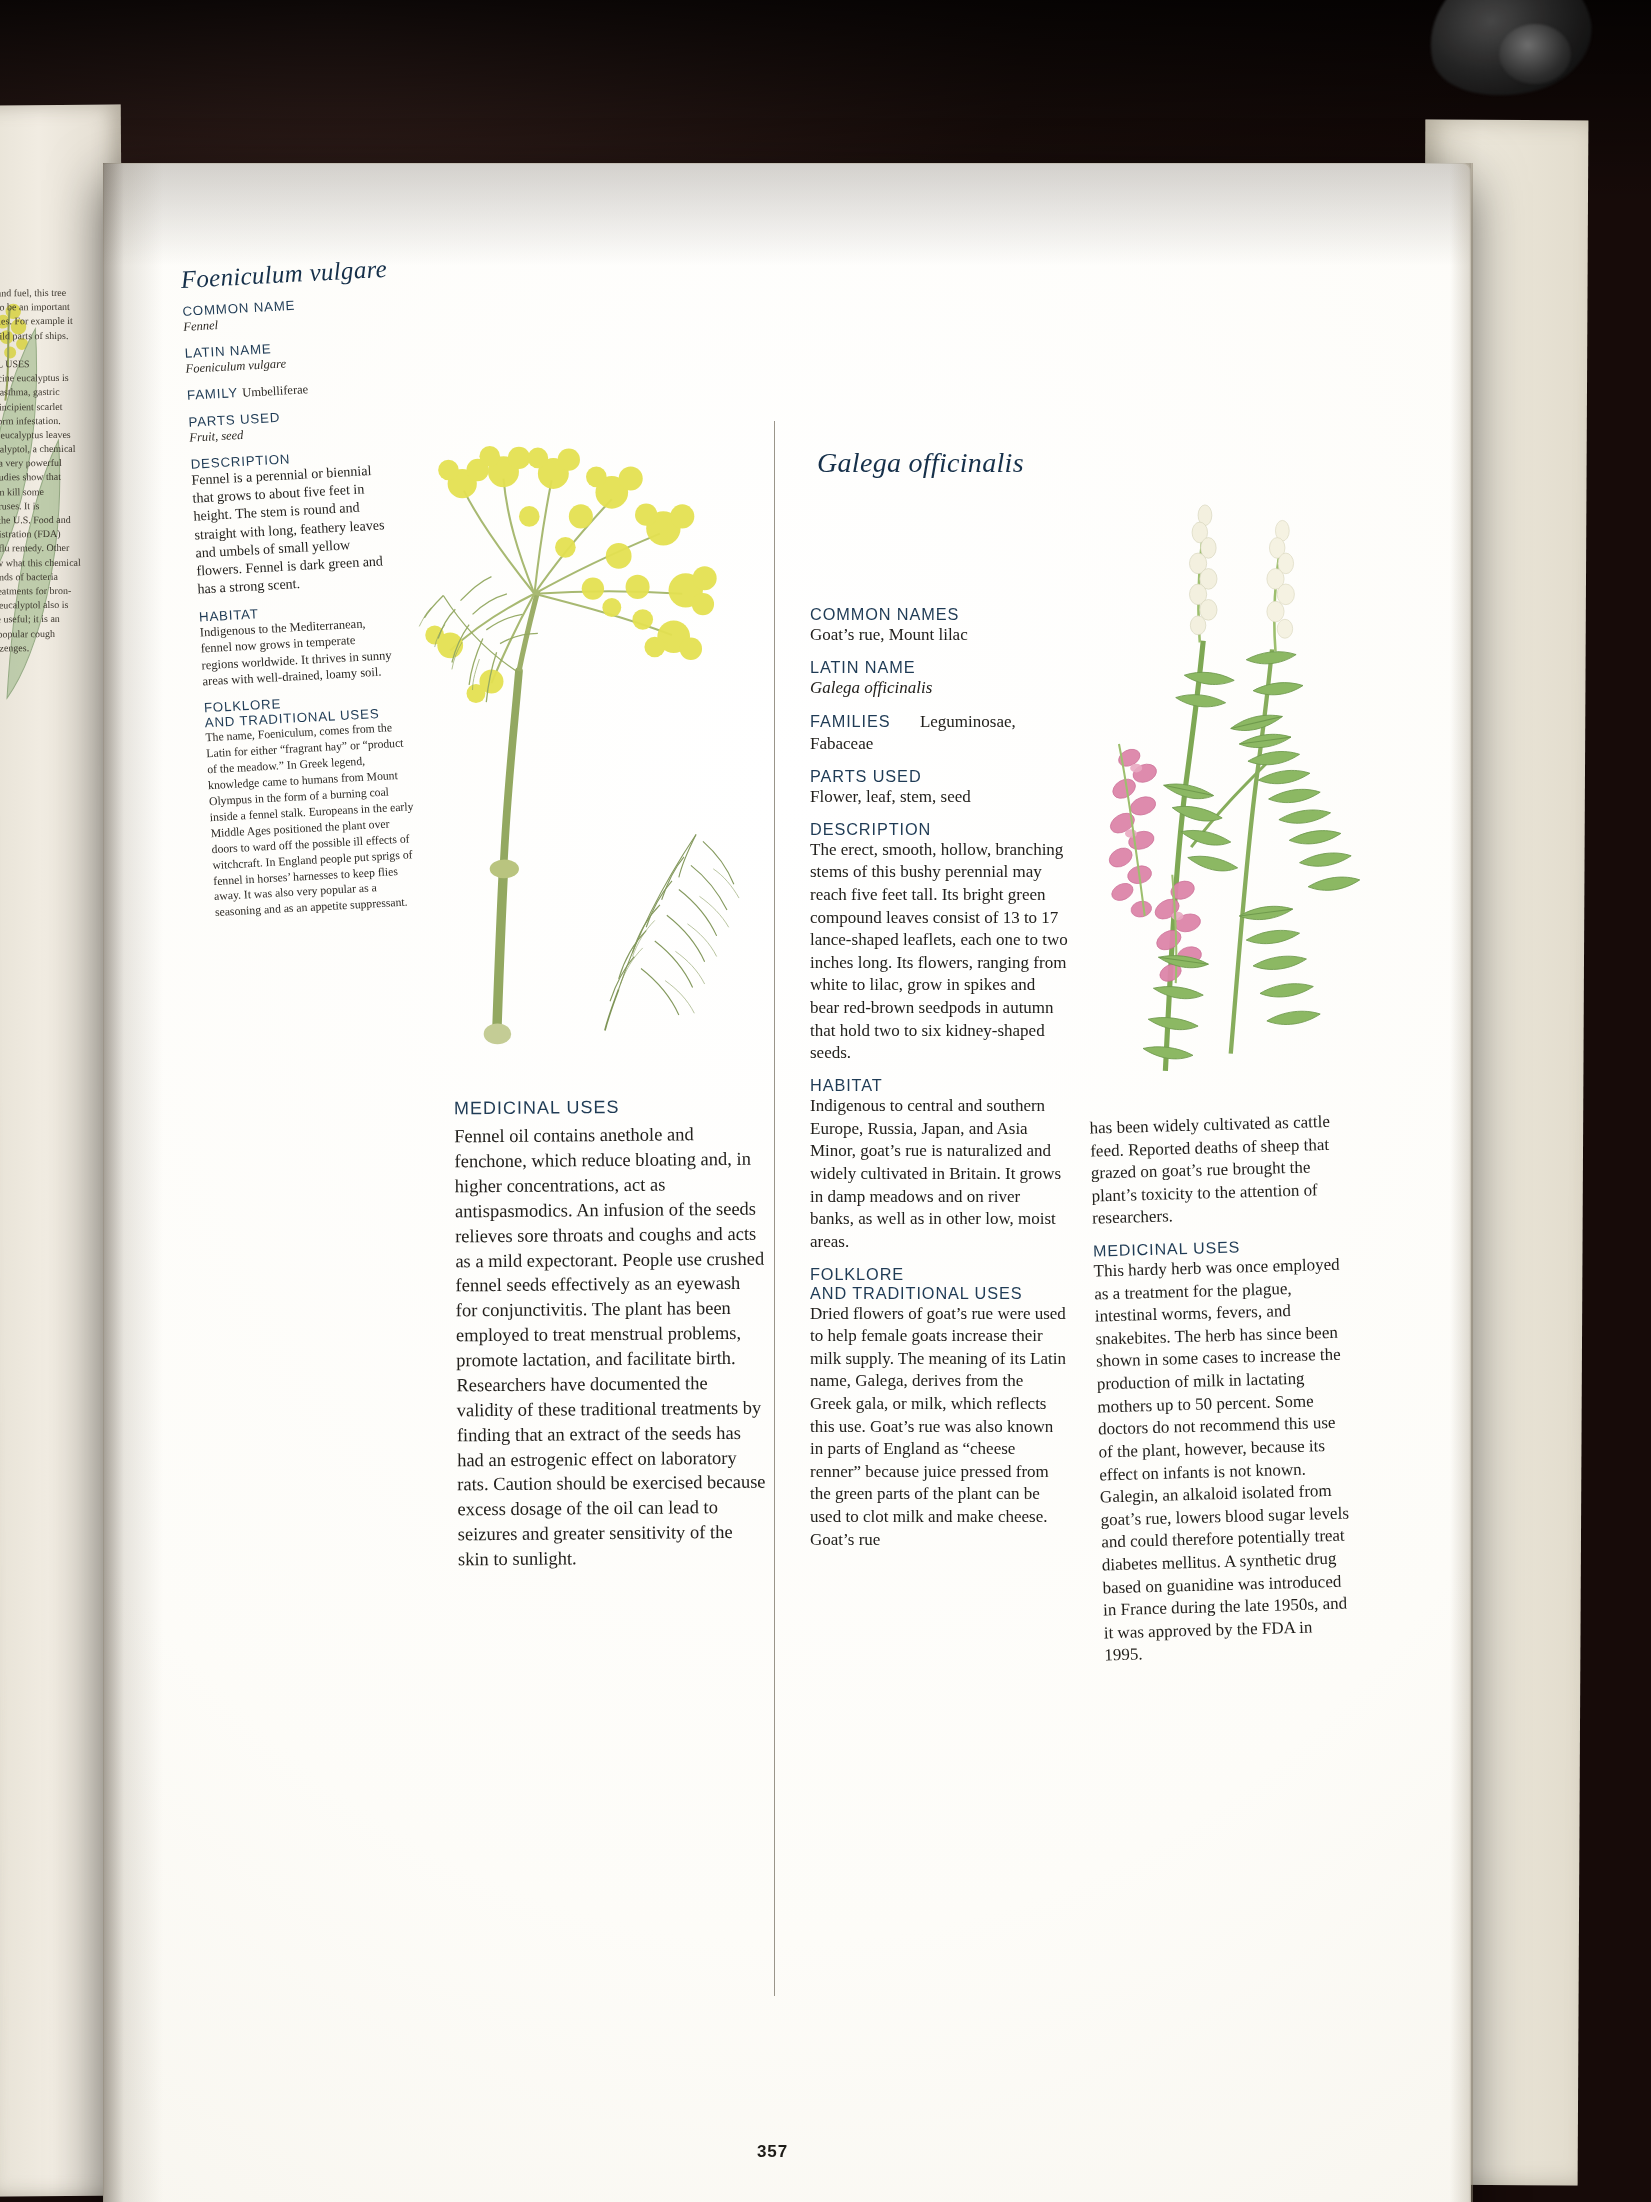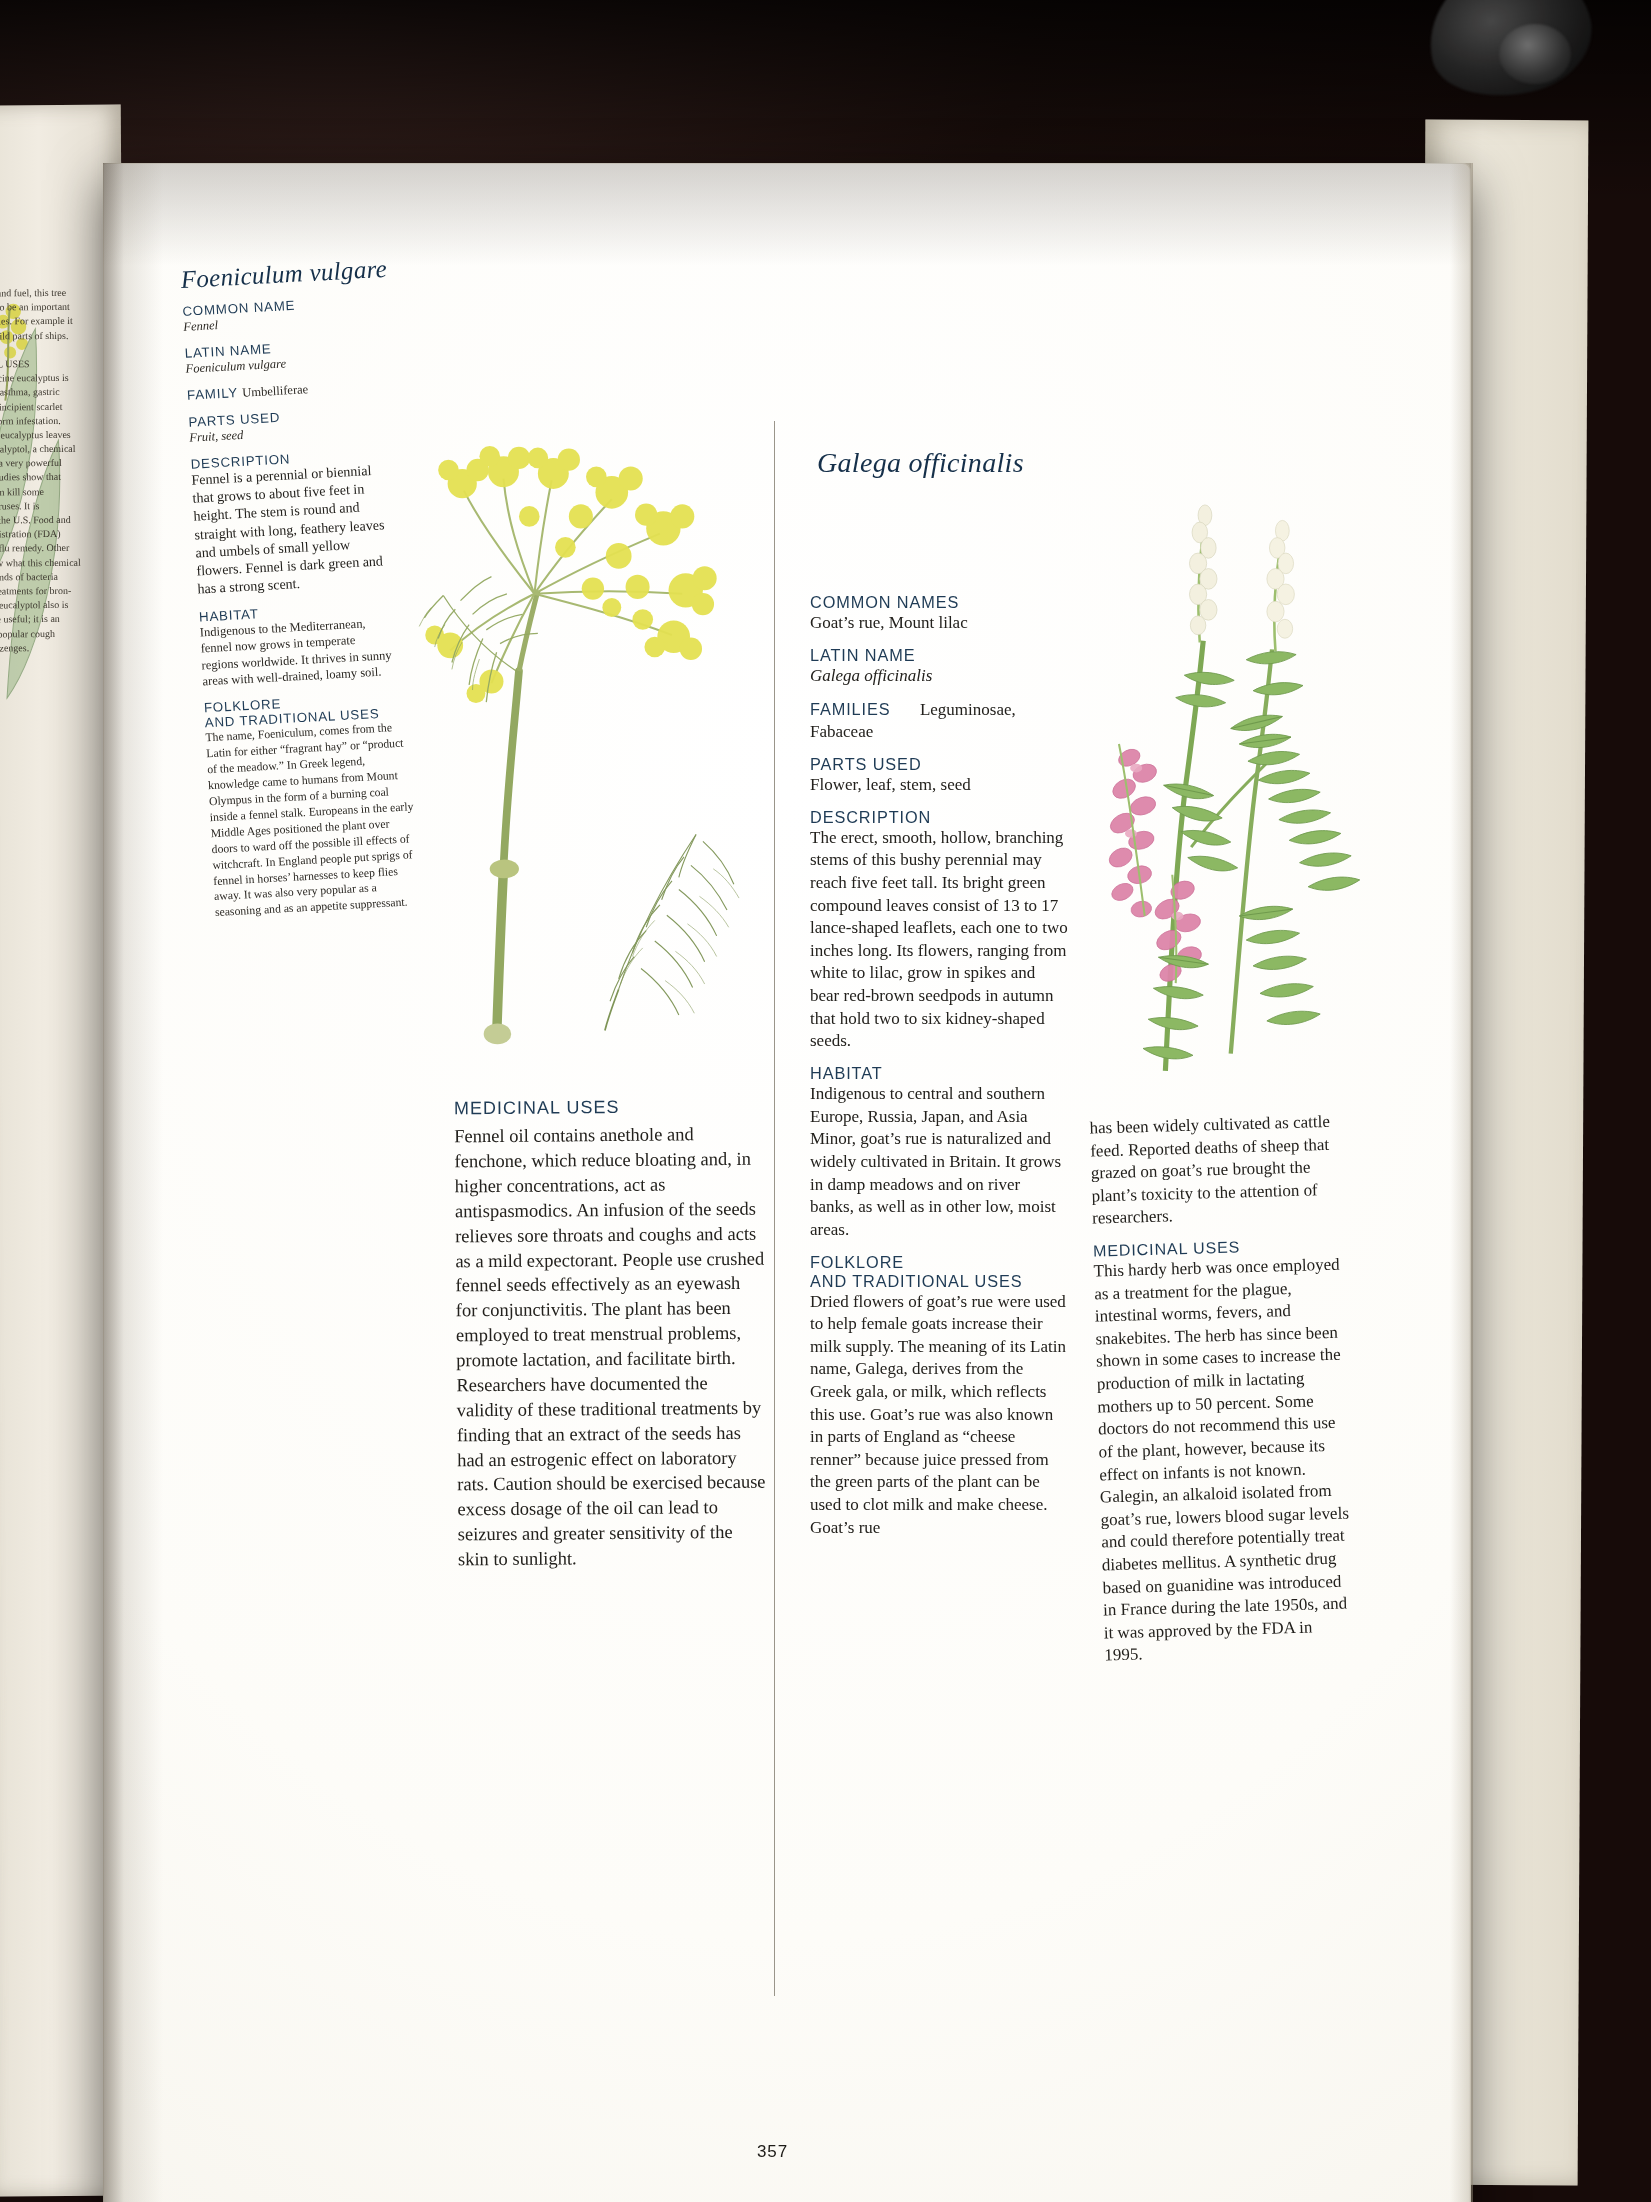--- a/index.html
+++ b/index.html
@@ -241,21 +241,21 @@
     position: absolute;
     left: 959px; top: 323px;
     width: 310px; height: 602px;
   }
 
   .folio {
     position: absolute;
     left: 654px; top: 1979px;
     font-family: "Liberation Sans", sans-serif;
     font-size: 17px;
-    font-weight: normal;
+    font-weight: bold;
     letter-spacing: 0.9px;
     color: #1d1b17;
   }
   .nowrap { white-space: nowrap; }
 </style>
 </head>
 <body>
 
 <div id="page">
 
@@ -507,21 +507,21 @@
       <div class="lp-med">
         <div class="sec-head">MEDICINAL USES</div>
         <div class="body-txt">Fennel oil contains anethole and fenchone, which reduce bloating and, in higher concentrations, act as antispasmodics. An infusion of the seeds relieves sore throats and coughs and acts as a mild expectorant. People use crushed fennel seeds effectively as an eyewash for conjunctivitis. The plant has been employed to treat menstrual problems, promote lactation, and facilitate birth. Researchers have documented the validity of these traditional treatments by finding that an extract of the seeds has had an estrogenic effect on laboratory rats. Caution should be exercised because excess dosage of the oil can lead to seizures and greater sensitivity of the skin to sunlight.</div>
       </div>
 
       <div class="rp-title">
         <div class="sp-title">Galega officinalis</div>
       </div>
 
       <div class="rp-col1">
-        <div class="sec-head" style="margin-top:0;">COMMON NAMES</div>
+        <div class="sec-head" style="margin-top:12px;">COMMON NAMES</div>
         <div class="body-txt">Goat’s rue, Mount lilac</div>
 
         <div class="sec-head">LATIN NAME</div>
         <div class="body-txt ital">Galega officinalis</div>
 
         <div class="sec-head">
           <span>FAMILIES</span>
           <span class="body-txt" style="letter-spacing:0;text-transform:none;color:#23211d;margin-left:24px;">Leguminosae, Fabaceae</span>
         </div>
 

